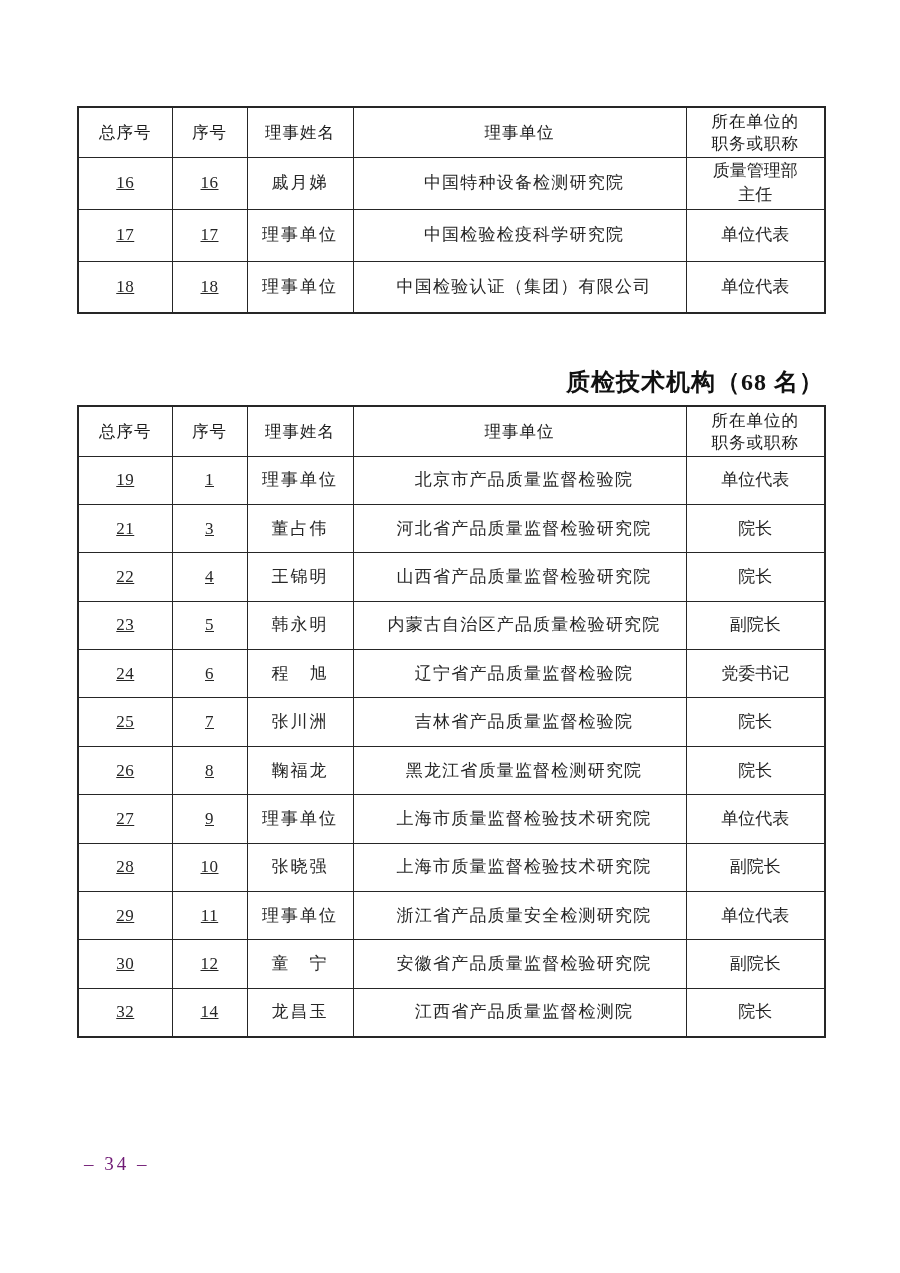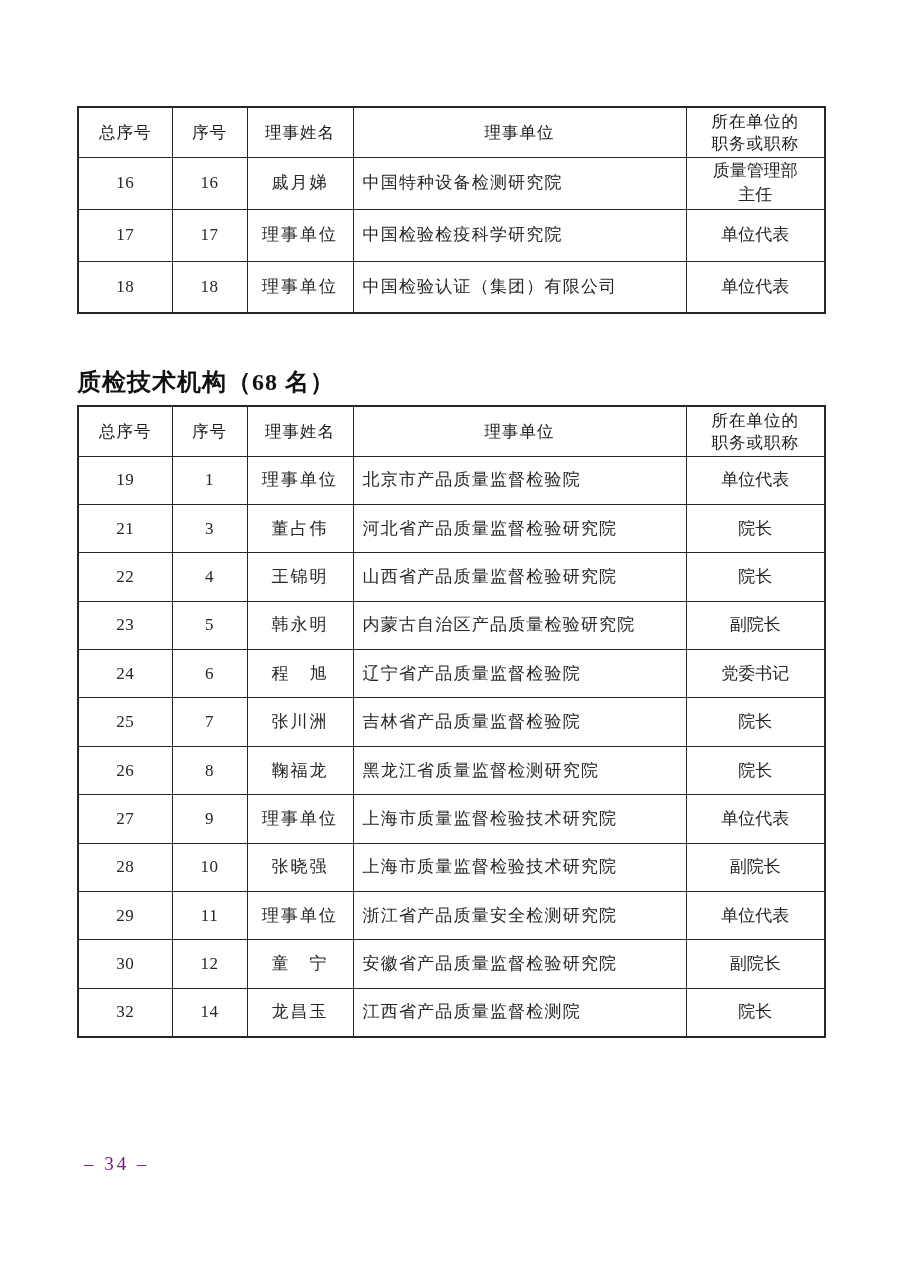--- a/index.html
+++ b/index.html
@@ -51,30 +51,30 @@
     font-size: 17px;
     line-height: 1.4;
     color: #262626;
   }
   #table-1 thead tr { height: 50px; }
   #table-1 tbody tr { height: 52px; }
   #table-2 thead tr { height: 50px; }
   #table-2 tbody tr { height: 48.4px; }
   table.roster td.col2 { letter-spacing: 2px; }
   table.roster td.col3 {
-    text-align: left;
+    text-align: center;
     padding-left: 9px;
     letter-spacing: 1.2px;
   }
-  table.roster td.col0, table.roster td.col1 { letter-spacing: 0.5px; }
+  table.roster td.col0, table.roster td.col1 { letter-spacing: 0.5px; text-decoration: underline; }
   .section-title {
     position: absolute;
     left: 77px; top: 366px;
     width: 747px;
-    text-align: left;
+    text-align: right;
     font-family: "Liberation Serif", serif;
     font-weight: bold;
     font-size: 24px;
     letter-spacing: 1px;
     color: #111111;
   }
   .page-number {
     position: absolute;
     left: 84px; top: 1153px;
     font-size: 19px;

